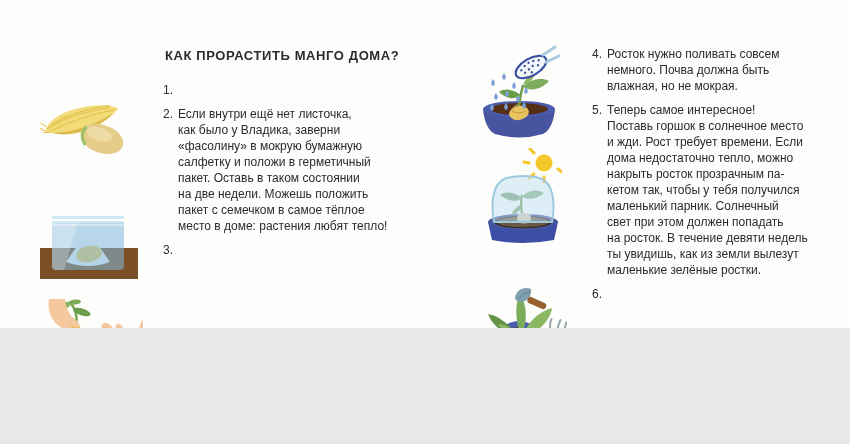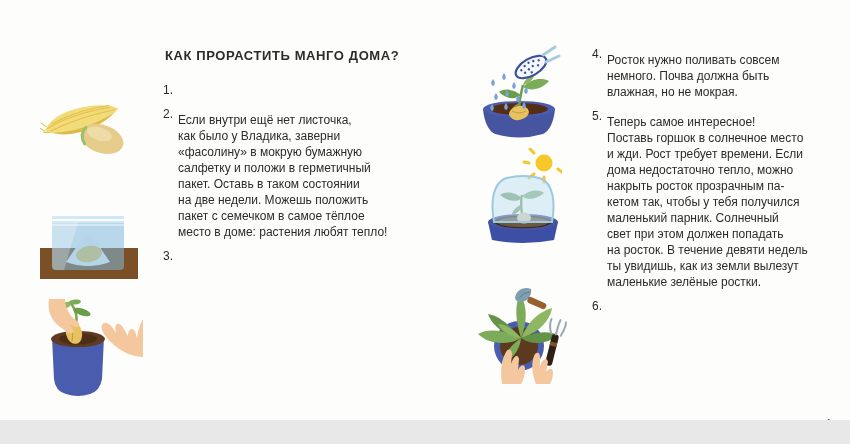--- a/index.html
+++ b/index.html
@@ -1,29 +1,29 @@
 <!DOCTYPE html>
 <html><head>
 <meta charset="utf-8">
 <style>
   html,body{margin:0;padding:0;background:#e8e8e8;}
   .spread{
-    position:relative;width:850px;height:420px;background:#fdfdfb;
+    position:relative;width:850px;height:328px;background:#fdfdfb;
     font-family:"Liberation Sans",sans-serif;color:#2b2b2b;overflow:hidden;
   }
   .title{
     position:absolute;left:165px;top:48px;margin:0;
     font-size:13px;font-weight:700;letter-spacing:0.6px;white-space:nowrap;
   }
   .steps{position:absolute;}
   .steps-left{left:163px;top:82px;width:270px;}
   .steps-right{left:592px;top:46px;width:252px;}
   .step{display:flex;margin-bottom:8px;font-size:12px;line-height:16px;}
   .step .num{flex:0 0 15px;}
-  .step .txt{white-space:pre-line;margin-top:6px;}
+  .step .txt{white-space:pre-line;}
   .pagenum{position:absolute;top:418px;font-size:10px;color:#3f3f3f;}
   .pn-left{left:13px;margin-top:46px;}
   .pn-right{left:826px;}
   figure.illus{position:absolute;margin:0;padding:0;}
   figure.illus svg{display:block;}
   .il-pit{left:40px;top:97px;}
   .il-bag{left:38px;top:210px;}
   .il-plant{left:45px;top:299px;}
   .il-water{left:479px;top:45px;}
   .il-dome{left:484px;top:148px;}

